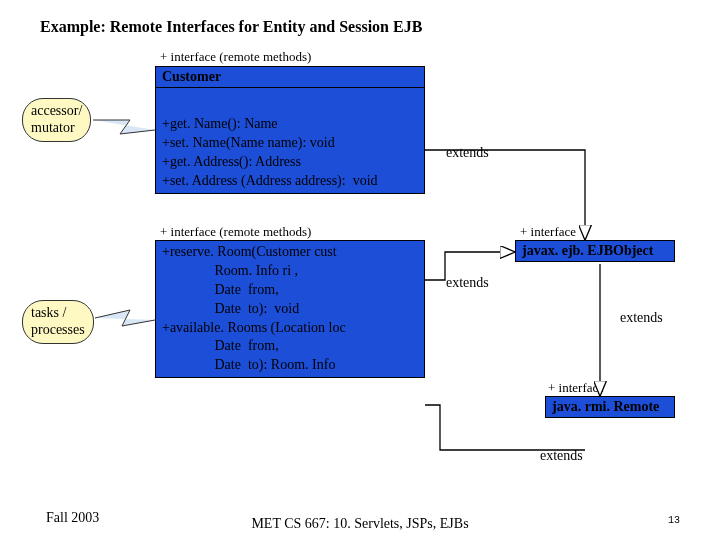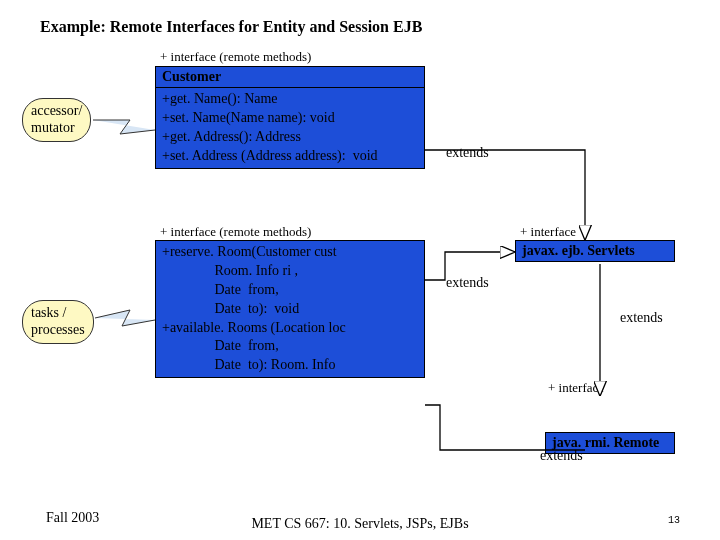--- a/index.html
+++ b/index.html
@@ -75,44 +75,44 @@
   }
 </style>
 </head>
 <body>
 
 <div class="title">Example: Remote Interfaces for Entity and Session EJB</div>
 
 <div class="stereo" style="top:49px; left:160px;">+ interface (remote methods)</div>
 <div class="uml-box" style="top:66px; left:155px; width:270px;">
   <div class="head">Customer</div>
-  <div class="body" style="white-space:pre;">+get. Name(): Name
+  <div class="body" style="white-space:pre;margin-top:25px;">+get. Name(): Name
 +set. Name(Name name): void
 +get. Address(): Address
 +set. Address (Address address):  void</div>
 </div>
 
 <div class="stereo" style="top:224px; left:160px;">+ interface (remote methods)</div>
 <div class="uml-box" style="top:240px; left:155px; width:270px;">
   <div class="body" style="white-space:pre;">+reserve. Room(Customer cust
                Room. Info ri ,
                Date  from,
                Date  to):  void
 +available. Rooms (Location loc
                Date  from,
                Date  to): Room. Info</div>
 </div>
 
 <div class="stereo" style="top:224px; left:520px;">+ interface</div>
 <div class="uml-box" style="top:240px; left:515px; width:160px;">
-  <div class="head" style="border-bottom:none;">javax. ejb. Servlets</div>
+  <div class="head" style="border-bottom:none;">javax. ejb. EJBObject</div>
 </div>
 
 <div class="stereo" style="top:380px; left:548px;">+ interface</div>
-<div class="uml-box" style="top:396px; left:545px; width:130px;margin-top:36px;">
+<div class="uml-box" style="top:396px; left:545px; width:130px;">
   <div class="head" style="border-bottom:none;">java. rmi. Remote</div>
 </div>
 
 <div class="callout" style="top:98px; left:22px;"><span style="white-space:pre;">accessor/
 mutator</span></div>
 <div class="callout" style="top:300px; left:22px;"><span style="white-space:pre;margin-top:36px;">tasks /
 processes</span></div>
 
 <div class="ext" style="top:145px; left:446px;">extends</div>
 <div class="ext" style="top:275px; left:446px;">extends</div>

